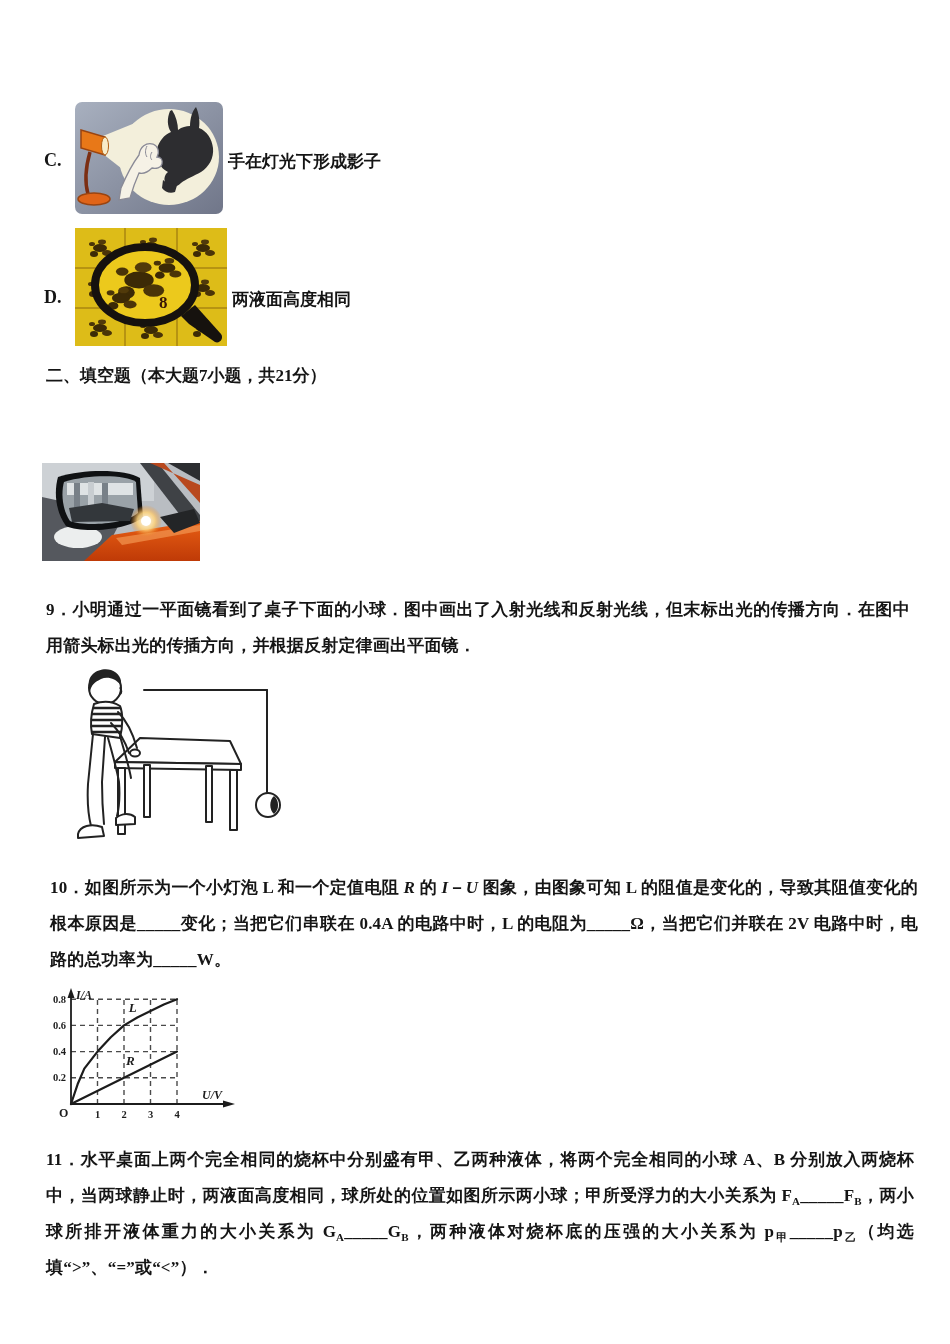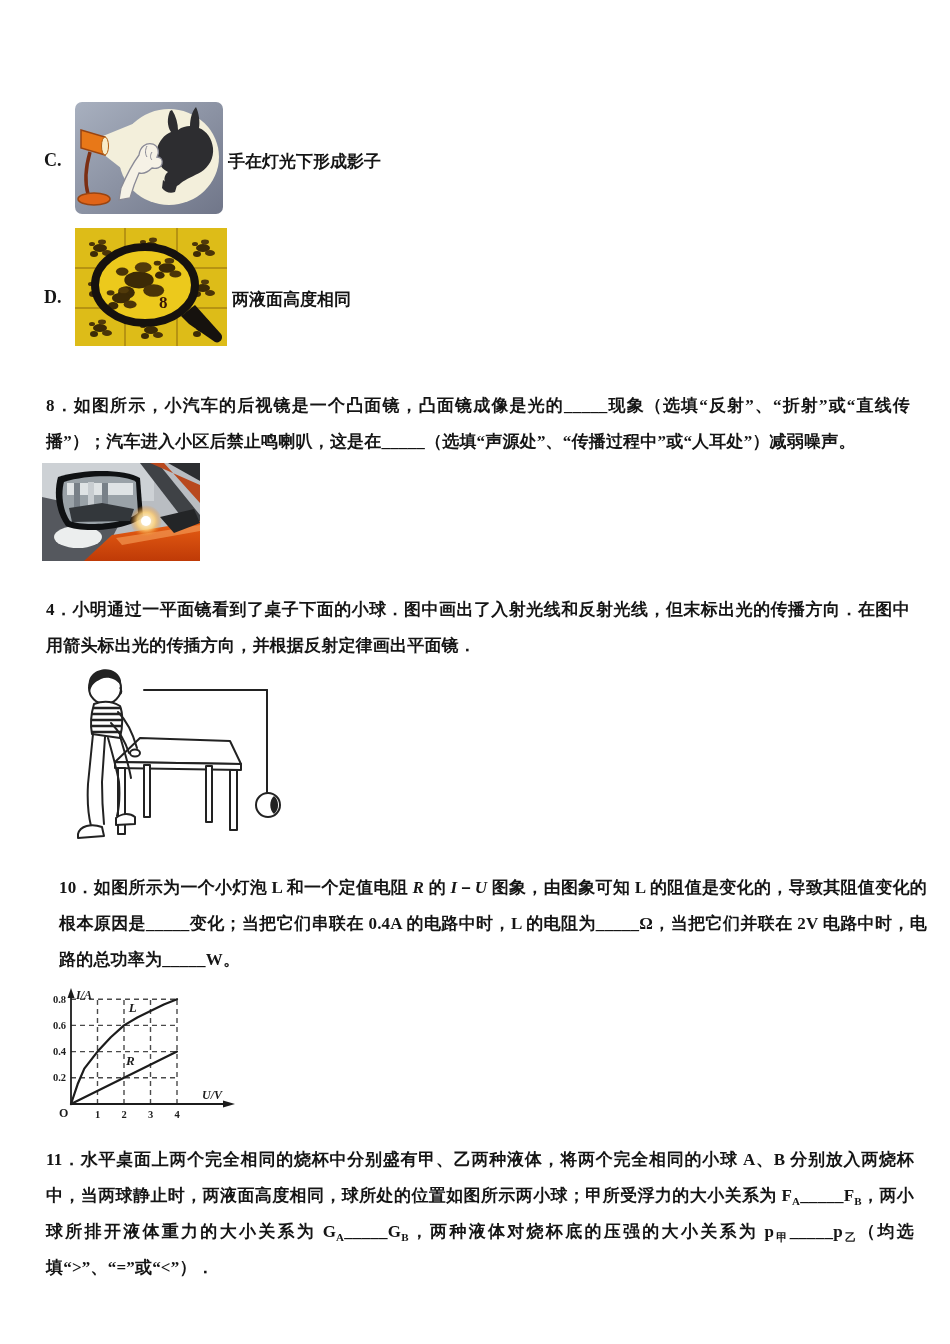--- a/index.html
+++ b/index.html
@@ -92,22 +92,22 @@
       <g transform="translate(92,40) scale(1.2)">
           <use href="#blob" x="0" y="0"></use>
         </g>
       <text x="84" y="80" font-size="17" font-weight="bold" fill="#3a1605">8</text>
       <ellipse cx="70" cy="57" rx="50" ry="38" fill="none" stroke="#16120e" stroke-width="8"></ellipse>
       <path d="M106,88 L120,77 L146,106 C149,110 145,116 140,114 L114,96 Z" fill="#16120e"></path>
     </g>
   </svg>
   <div class="caption" style="left:232px;top:288px;">两液面高度相同</div>
 
-
-  <div class="para" style="left:46px;top:388px;width:864px;">8．如图所示，小汽车的后视镜是一个凸面镜，凸面镜成像是光的_____现象（选填“反射”、“折射”或“直线传播”）；汽车进入小区后禁止鸣喇叭，这是在_____（选填“声源处”、“传播过程中”或“人耳处”）减弱噪声。</div>
+  <div class="single" style="left:46px;top:366px;">二、填空题（本大题7小题，共21分）</div>
+
   <svg class="fig" style="left:42px;top:463px;" width="158" height="98" viewBox="0 0 158 98">
     <defs>
       <linearGradient id="doorG" x1="0" y1="0" x2="0" y2="1">
         <stop offset="0" stop-color="#e85f14"></stop>
           <stop offset="1" stop-color="#bf3a07"></stop>
       </linearGradient>
       <radialGradient id="glow" cx="0.5" cy="0.5" r="0.5">
         <stop offset="0" stop-color="#ffffff"></stop>
           <stop offset="0.55" stop-color="#ffd37a" stop-opacity="0.85"></stop>
         <stop offset="1" stop-color="#f08a20" stop-opacity="0"></stop>
@@ -129,21 +129,21 @@
       <rect x="25" y="20" width="66" height="12" fill="#dfe3e5"></rect>
       <rect x="32" y="20" width="6" height="26" fill="#788088"></rect>
       <rect x="46" y="19" width="6" height="28" fill="#c8cdd1"></rect>
       <rect x="60" y="20" width="6" height="26" fill="#788088"></rect>
       <polygon points="27,45 60,40 92,46 88,58 30,59" fill="#33373b"></polygon>
     </g>
     <circle cx="104" cy="58" r="16" fill="url(#glow)"></circle>
     <circle cx="104" cy="58" r="5" fill="#ffffff"></circle>
   </svg>
 
-  <div class="para" style="left:46px;top:592px;width:864px;">4．小明通过一平面镜看到了桌子下面的小球．图中画出了入射光线和反射光线，但末标出光的传播方向．在图中用箭头标出光的传插方向，并根据反射定律画出平面镜．</div>
+  <div class="para" style="left:46px;top:592px;width:864px;">9．小明通过一平面镜看到了桌子下面的小球．图中画出了入射光线和反射光线，但末标出光的传播方向．在图中用箭头标出光的传插方向，并根据反射定律画出平面镜．</div>
   <svg class="fig" style="left:58px;top:666px;" width="250" height="178" viewBox="0 0 250 178">
     <defs>
       <clipPath id="torsoClip">
         <path d="M36,38 C33,48 32,58 34,68 L62,72 C65,60 65,47 62,40 C54,35 44,35 36,38 Z"></path>
       </clipPath>
     </defs>
     <g stroke="#222" stroke-width="2" fill="none" stroke-linecap="round" stroke-linejoin="round">
 
       <line x1="86" y1="24" x2="209" y2="24"></line>
       <line x1="209" y1="24" x2="209" y2="126"></line>
@@ -180,21 +180,21 @@
         <path d="M35,68 L30,118 C29,136 31,152 33,160"></path>
         <path d="M47,71 L44,116 C44,134 45,148 46,158"></path>
         <path d="M50,72 C55,90 59,104 61,116 C62,130 61,142 59,150"></path>
         <path d="M62,70 C67,88 71,100 73,112"></path>
         <path d="M20,168 C22,160 33,157 44,161 L46,170 L20,172 Z" fill="#ffffff"></path>
         <path d="M58,152 C64,147 72,147 77,151 L77,158 L58,159 Z" fill="#ffffff"></path>
       </g>
     </g>
   </svg>
 
-  <div class="para" style="left:59px;top:870px;width:868px;"><span>10．如图所示为一个小灯泡 </span><span>L</span><span> 和一个定值电阻 </span><i>R</i><span> 的 </span><i>I</i><span>－</span><i>U</i><span> 图象，由图象可知 </span><span>L</span><span> 的阻值是变化的，导致其阻值变化的根本原因是_____变化；当把它们串联在 0.4A 的电路中时，</span><span>L</span><span> 的电阻为_____Ω，当把它们并联在 2V 电路中时，电路的总功率为_____W。</span></div>
+  <div class="para" style="left:50px;top:870px;width:868px;"><span>10．如图所示为一个小灯泡 </span><span>L</span><span> 和一个定值电阻 </span><i>R</i><span> 的 </span><i>I</i><span>－</span><i>U</i><span> 图象，由图象可知 </span><span>L</span><span> 的阻值是变化的，导致其阻值变化的根本原因是_____变化；当把它们串联在 0.4A 的电路中时，</span><span>L</span><span> 的电阻为_____Ω，当把它们并联在 2V 电路中时，电路的总功率为_____W。</span></div>
   <svg class="fig" style="left:45px;top:986px;" width="195" height="138" viewBox="0 0 195 138">
       <g stroke="#4a4a4a" stroke-width="1.4" stroke-dasharray="5,4">
         <line x1="52.5" y1="118" x2="52.5" y2="13.199999999999989"></line>
         <line x1="79" y1="118" x2="79" y2="13.199999999999989"></line>
         <line x1="105.5" y1="118" x2="105.5" y2="13.199999999999989"></line>
         <line x1="132" y1="118" x2="132" y2="13.199999999999989"></line>
         <line x1="26" y1="91.8" x2="132" y2="91.8"></line>
         <line x1="26" y1="65.6" x2="132" y2="65.6"></line>
         <line x1="26" y1="39.400000000000006" x2="132" y2="39.400000000000006"></line>
         <line x1="26" y1="13.199999999999989" x2="132" y2="13.199999999999989"></line>

